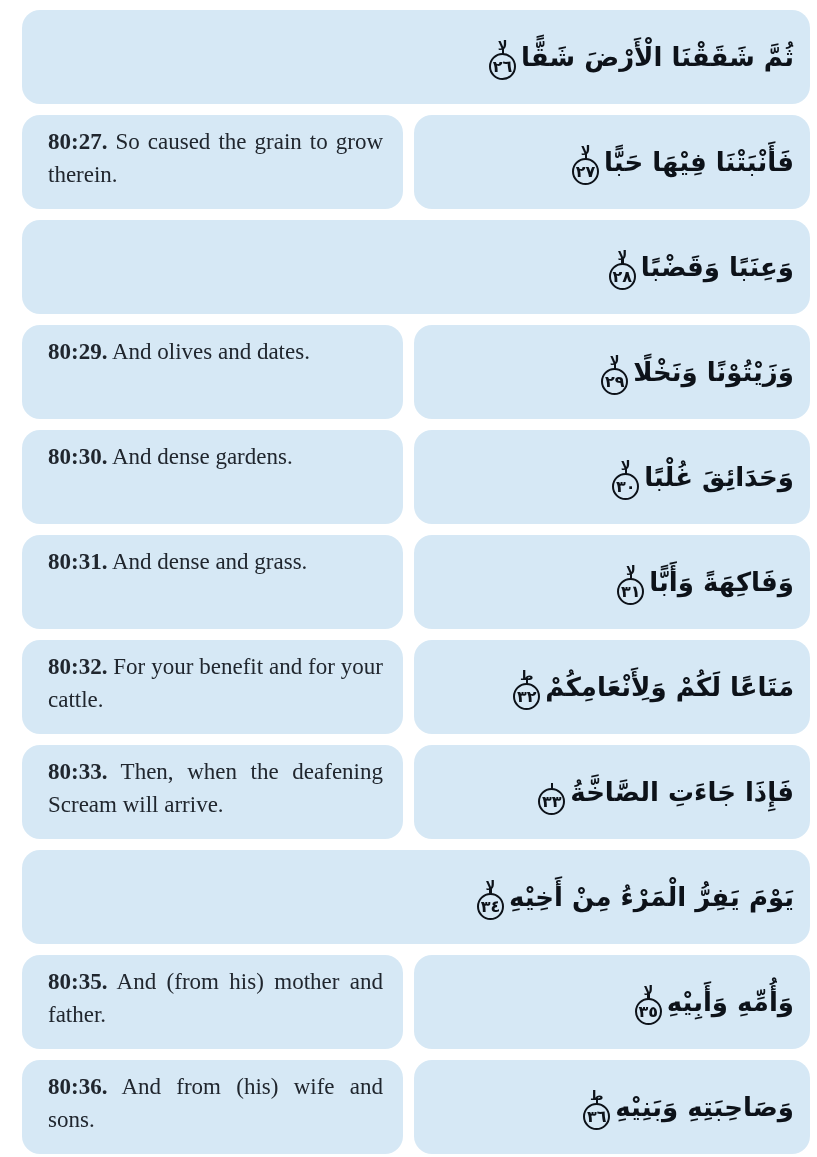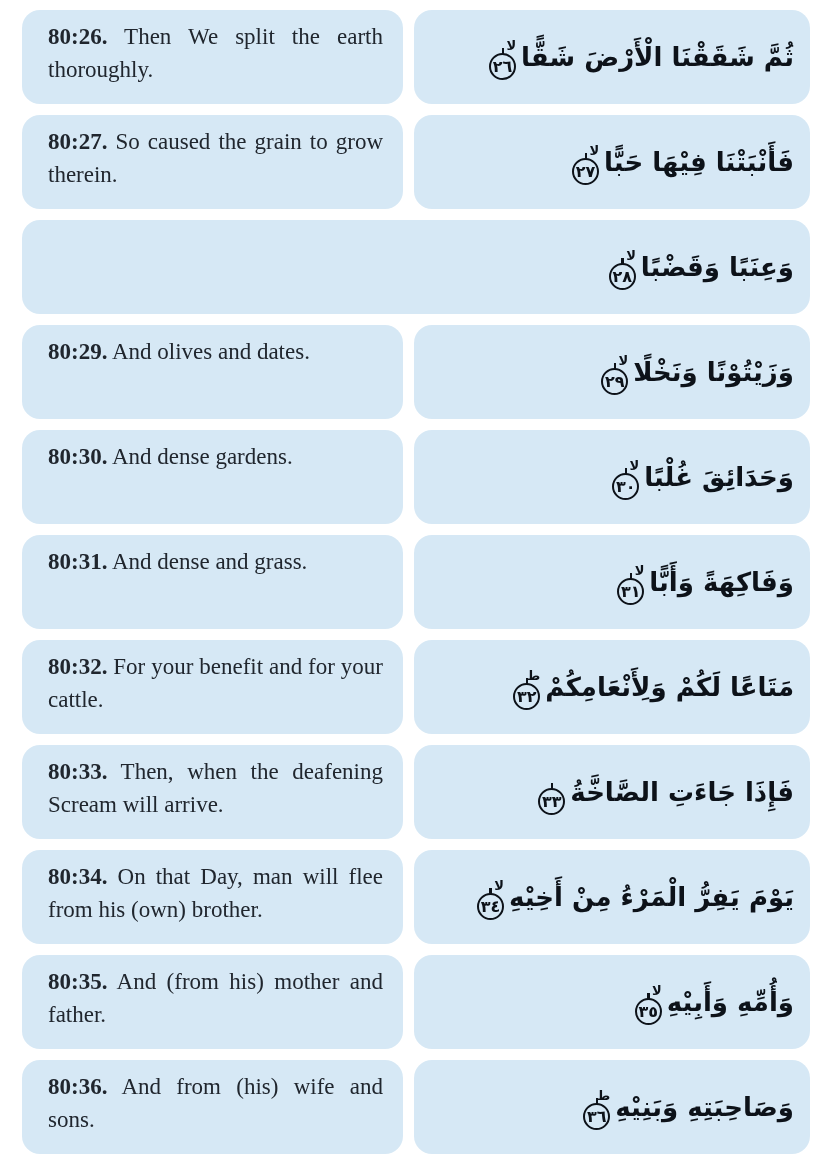--- a/index.html
+++ b/index.html
@@ -50,21 +50,21 @@
     padding: 0 16px;
   }
   .ar {
     font-family: "DejaVu Sans", sans-serif;
     font-weight: bold;
     font-size: 26px; line-height: 1.1;
     color: var(--ar-ink);
     white-space: nowrap;
   }
   .end-mark {
-    display: flex; flex-direction: column; align-items: flex-start;
+    display: flex; flex-direction: column; align-items: center;
     margin-inline-start: 5px;
     transform: translateY(2px);
   }
   .pause {
     font-family: "DejaVu Sans", sans-serif;
     font-weight: bold;
     font-size: 13px; height: 15px; line-height: 15px;
     color: var(--ar-ink);
   }
   .num {
@@ -84,23 +84,20 @@
     width: 2.5px; height: 6px;
     background: var(--ar-ink);
   }
 </style>
 </head>
 <body>
 
 <main class="page">
   <div id="rows" style="display:contents;">
   <div class="row">
-    <div class="card en-card">
-      <p class="en"><b class="ref">80:26.</b> <span class="body">Then We split the earth thoroughly.</span></p>
-    </div>
     <div class="card ar-card">
       <span class="ar">ثُمَّ شَقَقْنَا الْأَرْضَ شَقًّا</span>
       <span class="end-mark">
         <span class="pause">لا</span>
         <span class="num">٢٦</span>
       </span>
     </div>
   </div>
 
   <div class="row">
@@ -185,23 +182,20 @@
     <div class="card ar-card">
       <span class="ar">فَإِذَا جَاءَتِ الصَّاخَّةُ</span>
       <span class="end-mark">
         <span class="pause"></span>
         <span class="num">٣٣</span>
       </span>
     </div>
   </div>
 
   <div class="row">
-    <div class="card en-card">
-      <p class="en"><b class="ref">80:34.</b> <span class="body">On that Day, man will flee from his (own) brother.</span></p>
-    </div>
     <div class="card ar-card">
       <span class="ar">يَوْمَ يَفِرُّ الْمَرْءُ مِنْ أَخِيْهِ</span>
       <span class="end-mark">
         <span class="pause">لا</span>
         <span class="num">٣٤</span>
       </span>
     </div>
   </div>
 
   <div class="row">

